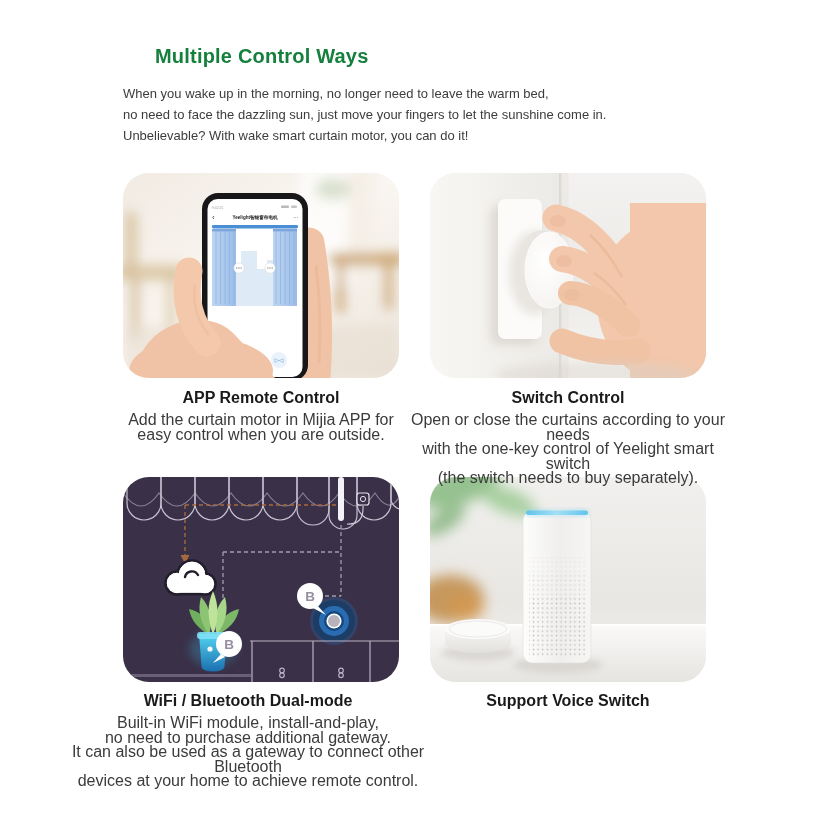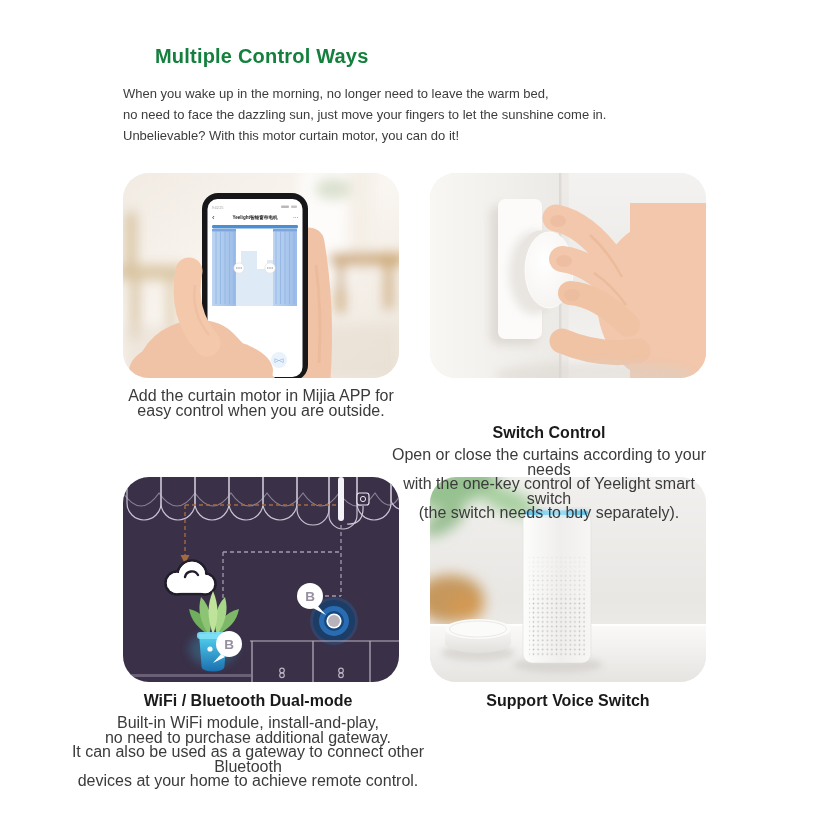--- a/index.html
+++ b/index.html
@@ -20,35 +20,35 @@
     position:absolute; width:276px; height:205px;
     border-radius:26px; overflow:hidden; background:#f3f1ee;
   }
   .card svg { display:block; width:276px; height:205px; }
   .card-tl { left:123px; top:173px; }
   .card-tr { left:430px; top:173px; }
   .card-bl { left:123px; top:477px; }
   .card-br { left:430px; top:477px; }
   .caption { position:absolute; text-align:center; }
   .cap-r1-l { left:73px;  top:389px; width:376px; }
-  .cap-r1-r { left:389px; top:389px; width:320px;margin-top:35px; }
+  .cap-r1-r { left:408px; top:389px; width:320px; }
   .cap-r2-l { left:60px;  top:692px; width:376px; }
   .cap-r2-r { left:408px; top:692px; width:320px; }
   .feature-heading { font-size:16px; font-weight:700; color:#1a1a1a; margin-bottom:6px; }
   .feature-desc { font-size:16px; line-height:14.6px; color:#3b3b3b; white-space:pre-line; }
 </style>
 </head>
 <body>
 
 <div class="page">
 
   <div class="page-title">Multiple Control Ways</div>
   <div class="intro">When you wake up in the morning, no longer need to leave the warm bed,
 no need to face the dazzling sun, just move your fingers to let the sunshine come in.
-Unbelievable? With this motor curtain motor, you can do it!</div>
+Unbelievable? With wake smart curtain motor, you can do it!</div>
 
   <div class="card card-tl">
     <svg viewBox="0 0 276 205">
       <defs>
         <linearGradient id="c1bg" x1="0" y1="0" x2="1" y2="1">
           <stop offset="0" stop-color="#f1ebe3"></stop>
             <stop offset=".5" stop-color="#faf6f1"></stop>
             <stop offset="1" stop-color="#ece5db"></stop>
         </linearGradient>
         <linearGradient id="curtG" x1="0" y1="0" x2="1" y2="0">
@@ -362,20 +362,21 @@
         <rect x="96" y="33.5" width="62" height="4.6" rx="2.3" fill="url(#ledG)"></rect>
         <rect x="96" y="33.5" width="62" height="4.6" rx="2.3" fill="url(#ledG)" opacity=".6" filter="url(#b5)"></rect>
         <rect x="99" y="120" width="56" height="60" fill="url(#dotsP)"></rect>
         <rect x="99" y="98" width="56" height="22" fill="url(#dotsP)" opacity=".55"></rect>
         <rect x="99" y="80" width="56" height="18" fill="url(#dotsP)" opacity=".25"></rect>
       </g>
     </svg>
   </div>
 
   <div class="caption cap-r1-l">
+    <div class="feature-heading">APP Remote Control</div>
     <div class="feature-desc">Add the curtain motor in Mijia APP for
 easy control when you are outside.</div>
   </div>
   <div class="caption cap-r1-r">
     <div class="feature-heading">Switch Control</div>
     <div class="feature-desc">Open or close the curtains according to your needs
 with the one-key control of Yeelight smart switch
 (the switch needs to buy separately).</div>
   </div>
   <div class="caption cap-r2-l">

